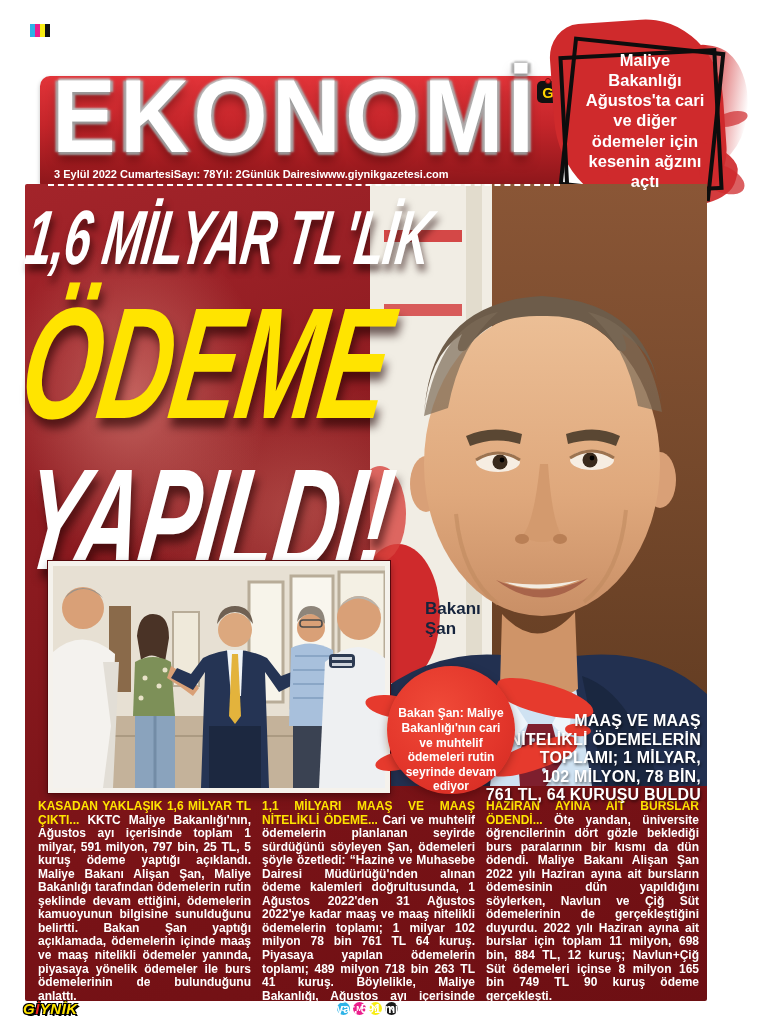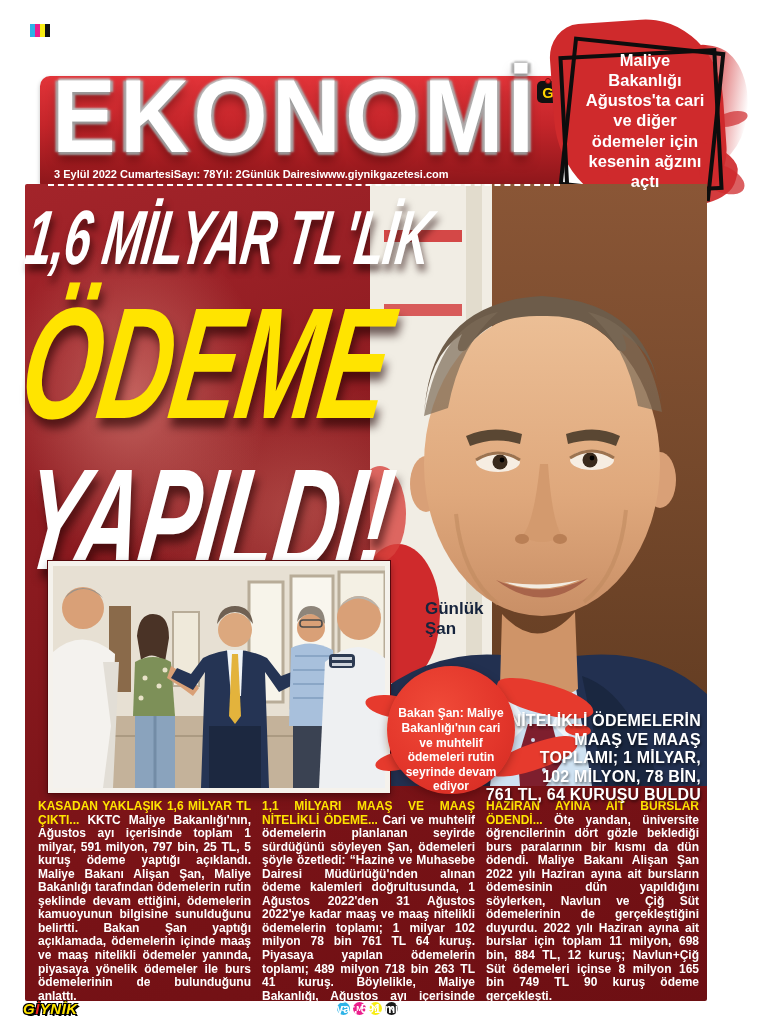--- a/index.html
+++ b/index.html
@@ -213,21 +213,21 @@
         <path d="M256 326 Q250 390 214 418" stroke="#c08a5f" stroke-width="4" fill="none" opacity=".6"></path>
       </svg>
     </div>
 
     <div class="headline">
       <div class="hl1">1,6 MİLYAR TL'LİK</div>
       <div class="hl2">ÖDEME</div>
       <div class="hl3">YAPILDI!</div>
     </div>
 
-    <div class="portrait-caption">Günlük Şan</div>
+    <div class="portrait-caption">Bakanı Şan</div>
 
     <div class="group-photo">
       <svg width="332" height="222" viewBox="0 0 332 222" xmlns="http://www.w3.org/2000/svg">
         <rect width="332" height="222" fill="#ddd4c6"></rect>
         <rect x="0" y="0" width="332" height="150" fill="#e7e0d3"></rect>
         <rect x="0" y="150" width="332" height="72" fill="#c4b29a"></rect>
         <line x1="0" y1="170" x2="332" y2="170" stroke="#ab9a82" stroke-width="2"></line>
         <line x1="40" y1="150" x2="0" y2="222" stroke="#ab9a82" stroke-width="2"></line>
         <line x1="300" y1="150" x2="332" y2="200" stroke="#ab9a82" stroke-width="2"></line>
 
@@ -279,22 +279,22 @@
     <div class="splash sp1"></div>
     <div class="splash sp2"></div>
     <div class="splash sp3"></div>
     <div class="splash sp4"></div>
     <div class="splash sp5"></div>
     <div class="badge">
       <span>Bakan Şan: Maliye Bakanlığı'nın cari ve muhtelif ödemeleri rutin seyrinde devam ediyor</span>
     </div>
 
     <div class="payroll">
+      <div>MAAŞ VE MAAŞ</div>
       <div>NİTELİKLİ ÖDEMELERİN</div>
-      <div>MAAŞ VE MAAŞ</div>
       <div>TOPLAMI; 1 MİLYAR,</div>
       <div>102 MİLYON, 78 BİN,</div>
       <div>761 TL, 64 KURUŞU BULDU</div>
     </div>
 
     <div class="columns">
       <p class="col"><span class="lead">KASADAN YAKLAŞIK 1,6 MİLYAR TL ÇIKTI...</span><span> KKTC Maliye Bakanlığı'nın, Ağustos ayı içerisinde toplam 1 milyar, 591 milyon, 797 bin, 25 TL, 5 kuruş ödeme yaptığı açıklandı. Maliye Bakanı Alişan Şan, Maliye Bakanlığı tarafından ödemelerin rutin şeklinde devam ettiğini, ödemelerin kamuoyunun bilgisine sunulduğunu belirtti. Bakan Şan yaptığı açıklamada, ödemelerin içinde maaş ve maaş nitelikli ödemeler yanında, piyasaya yönelik ödemeler ile burs ödemelerinin de bulunduğunu anlattı.</span></p>
       <p class="col"><span class="lead">1,1 MİLYARI MAAŞ VE MAAŞ NİTELİKLİ ÖDEME...</span><span> Cari ve muhtelif ödemelerin planlanan seyirde sürdüğünü söyleyen Şan, ödemeleri şöyle özetledi: “Hazine ve Muhasebe Dairesi Müdürlüğü'nden alınan ödeme kalemleri doğrultusunda, 1 Ağustos 2022'den 31 Ağustos 2022'ye kadar maaş ve maaş nitelikli ödemelerin toplamı; 1 milyar 102 milyon 78 bin 761 TL 64 kuruş. Piyasaya yapılan ödemelerin toplamı; 489 milyon 718 bin 263 TL 41 kuruş. Böylelikle, Maliye Bakanlığı, Ağustos ayı içerisinde toplam; 1 milyar, 591 milyon, 797 bin, 25 TL, 5 kuruş ödeme yaptı.”</span></p>
       <p class="col"><span class="lead">HAZİRAN AYINA AİT BURSLAR ÖDENDİ...</span><span> Öte yandan, üniversite öğrencilerinin dört gözle beklediği burs paralarının bir kısmı da dün ödendi. Maliye Bakanı Alişan Şan 2022 yılı Haziran ayına ait bursların ödemesinin dün yapıldığını söylerken, Navlun ve Çiğ Süt ödemelerinin de gerçekleştiğini duyurdu. 2022 yılı Haziran ayına ait burslar için toplam 11 milyon, 698 bin, 884 TL, 12 kuruş; Navlun+Çiğ Süt ödemeleri içinse 8 milyon 165 bin 749 TL 90 kuruş ödeme gerçekleşti.</span></p>
     </div>

